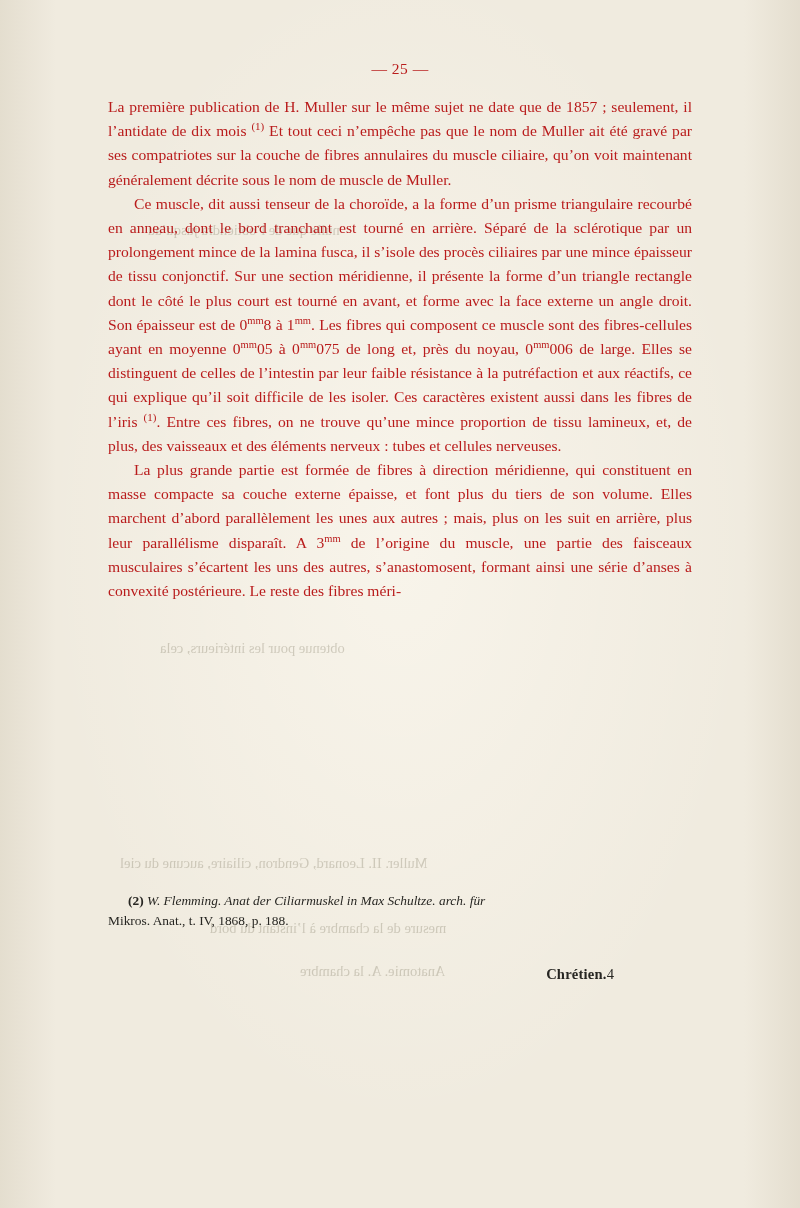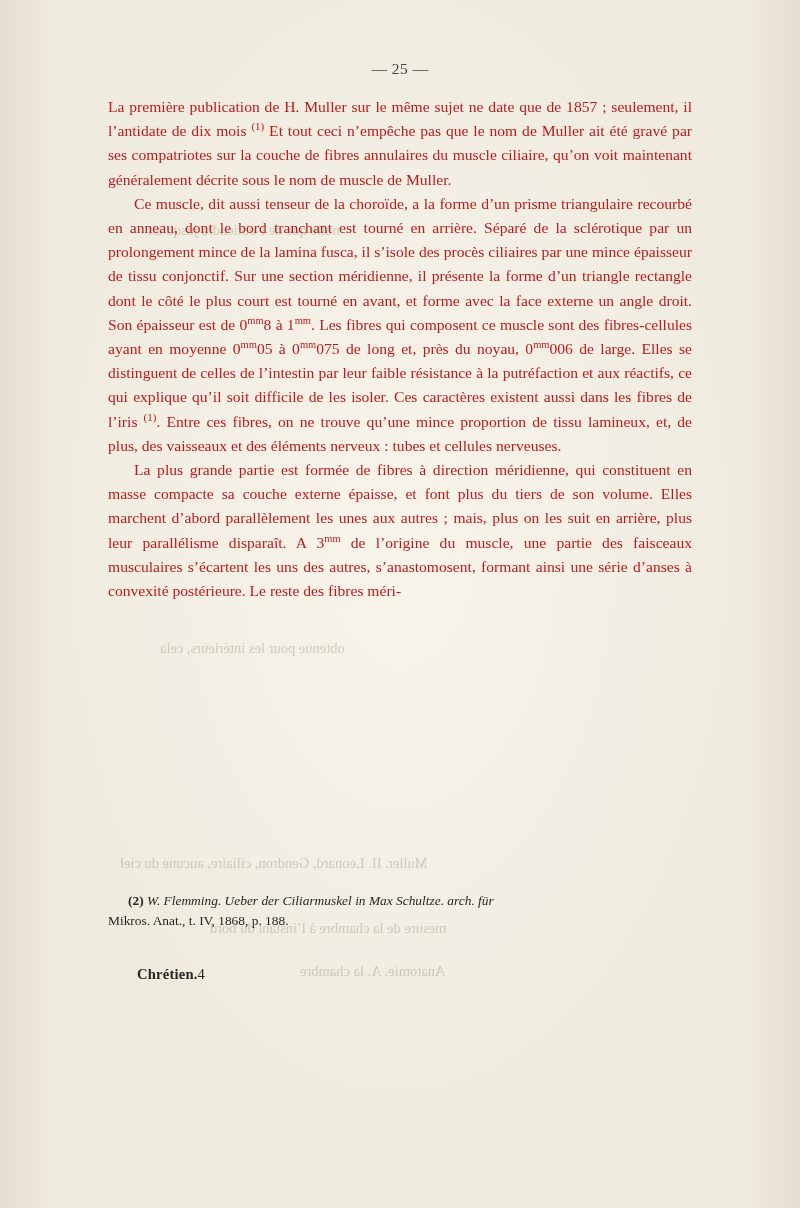--- a/index.html
+++ b/index.html
@@ -33,21 +33,21 @@
   .content {
     position: absolute;
     left: 108px;
     top: 60px;
     width: 584px;
   }
   .page-number {
     text-align: center;
     font-size: 15.5px;
     letter-spacing: 0.5px;
-    color: #404040;
+    color: #b91c1c;
     margin-bottom: 17px;
   }
   p.body-text {
     margin: 0;
     font-size: 15.6px;
     line-height: 24.2px;
     text-align: justify;
     text-justify: inter-word;
     color: #b91c1c;
     hyphens: manual;
@@ -91,21 +91,21 @@
   .footnotes b {
     font-weight: bold;
   }
   .colophon {
     position: absolute;
     left: 108px;
     top: 966px;
     width: 584px;
     font-size: 14.6px;
     display: flex;
-    justify-content: flex-start;
+    justify-content: flex-end;
     color: #272622;
   }
   .colophon .author {
     margin-left: 29px;
     font-weight: bold;
     letter-spacing: 0.2px;
   }
   .colophon .signature {
     margin-right: 78px;
   }
@@ -136,21 +136,21 @@
     <div class="page-number">— 25 —</div>
 
     <p class="body-text">La première publication de H. Muller sur le même sujet ne date que de 1857 ; seulement, il l’antidate de dix mois <sup class="note">(1)</sup> Et tout ceci n’empêche pas que le nom de Muller ait été gravé par ses compatriotes sur la couche de fibres annulaires du muscle ciliaire, qu’on voit maintenant généralement décrite sous le nom de muscle de Muller.</p>
     <p class="body-text indent">Ce muscle, dit aussi tenseur de la choroïde, a la forme d’un prisme triangulaire recourbé en anneau, dont le bord tranchant est tourné en arrière. Séparé de la sclérotique par un prolongement mince de la lamina fusca, il s’isole des procès ciliaires par une mince épaisseur de tissu conjonctif. Sur une section méridienne, il présente la forme d’un triangle rectangle dont le côté le plus court est tourné en avant, et forme avec la face externe un angle droit. Son épaisseur est de 0<span class="sup-unit">mm</span>8 à 1<span class="sup-unit">mm</span>. Les fibres qui composent ce muscle sont des fibres-cellules ayant en moyenne 0<span class="sup-unit">mm</span>05 à 0<span class="sup-unit">mm</span>075 de long et, près du noyau, 0<span class="sup-unit">mm</span>006 de large. Elles se distinguent de celles de l’intestin par leur faible résistance à la putréfaction et aux réactifs, ce qui explique qu’il soit difficile de les isoler. Ces caractères existent aussi dans les fibres de l’iris <sup class="note">(1)</sup>. Entre ces fibres, on ne trouve qu’une mince proportion de tissu lamineux, et, de plus, des vaisseaux et des éléments nerveux : tubes et cellules nerveuses.</p>
     <p class="body-text indent">La plus grande partie est formée de fibres à direction méridienne, qui constituent en masse compacte sa couche externe épaisse, et font plus du tiers de son volume. Elles marchent d’abord parallèlement les unes aux autres ; mais, plus on les suit en arrière, plus leur parallélisme disparaît. A 3<span class="sup-unit">mm</span> de l’origine du muscle, une partie des faisceaux musculaires s’écartent les uns des autres, s’anastomosent, formant ainsi une série d’anses à convexité postérieure. Le reste des fibres méri-</p>
   </div>
 
   <div class="footnotes">
     <p class="fn">
       <b>(2)</b>
-      <i>W. Flemming. Ueber der Ciliarmuskel in Max Schultze. arch. für</i>
+      <i>W. Flemming. Anat der Ciliarmuskel in Max Schultze. arch. für</i>
     </p>
     <p class="fn cont">Mikros. Anat., t. IV, 1868, p. 188.</p>
   </div>
 
   <div class="colophon">
     <span class="author">Chrétien.</span>
     <span class="signature">4</span>
   </div>
 
 </div>

